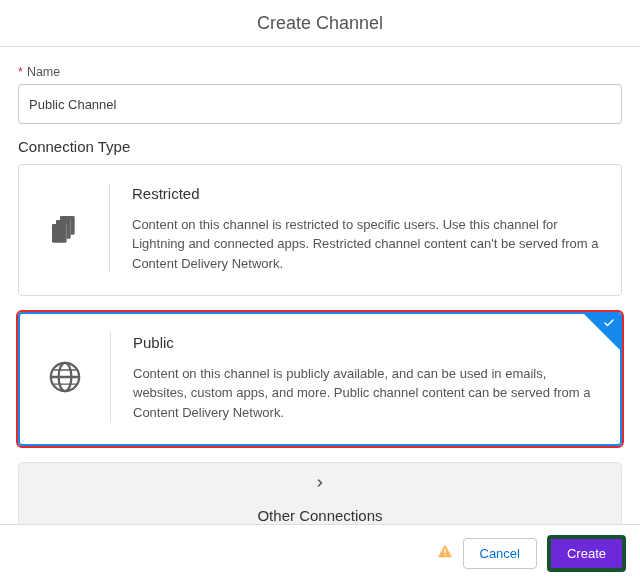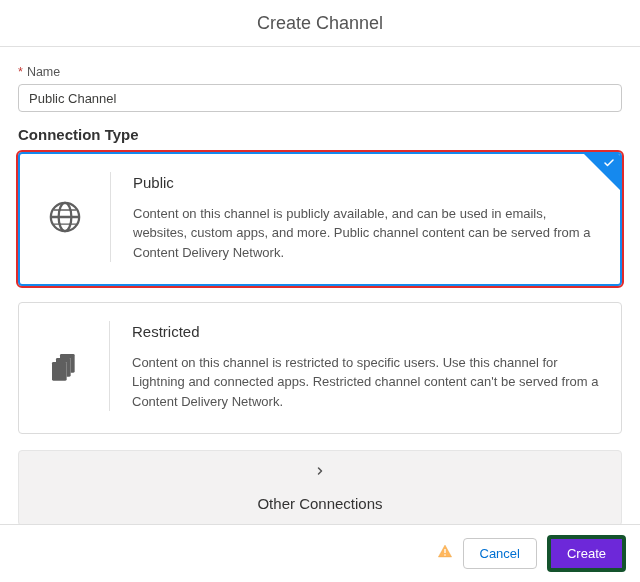--- a/index.html
+++ b/index.html
@@ -12,24 +12,24 @@
   }
   .header {
     text-align:center; padding:10px 0 10px;
     font-size:18px; font-weight:300; color:#555;
   }
   .hr { border-top:1px solid #e0e0e0; margin:0; }
   .content { padding:16px 18px 0 18px; }
   .req-asterisk { color:#c23934; margin-right:4px; }
   .field-label { font-size:12.5px; color:#555; margin-bottom:3px; display:block; }
   .text-input {
-    width:100%; height:28px; border:1px solid #c9c9c9; border-radius:4px;
+    width:100%; height:40px; border:1px solid #c9c9c9; border-radius:4px;
     padding:0 10px; font-size:13px; color:#3e3e3c; background:#fff;
   }
-  .section-label { font-size:15px; font-weight:700; color:#333; margin:12px 0 6px; }
+  .section-label { font-size:15px; font-weight:400; color:#333; margin:12px 0 6px; }
   .card {
     position:relative; background:#fff; border:1px solid #dbdbdb; border-radius:4px;
     padding:18px 22px 22px 22px; display:flex; align-items:flex-start; gap:22px;
     margin-bottom:16px; overflow:hidden;
   }
   .card.selected { border:2px solid #1589ee; outline:2px solid #e12b2b; }
   .icon-slot { width:46px; flex:0 0 46px; display:flex; align-items:center; justify-content:center; align-self:center; }
   .divider { width:1px; background:#e0e0e0; align-self:stretch; }
   .card-body { flex:1; }
   .card-title { font-size:15px; color:#333; margin:0 0 10px 0; font-weight:400; }
@@ -64,56 +64,56 @@
 <div class="content">
 
   <label class="field-label">
     <span class="req-asterisk">*</span><span>Name</span>
   </label>
   <input class="text-input" type="text" value="Public Channel" style="">
 
   <div class="section-label">Connection Type</div>
 
   
+  <div class="card">
+    <div class="icon-slot">
+      <svg width="32" height="32" viewBox="0 0 24 24" fill="#5f5f5f">
+        <rect x="9" y="3" width="11" height="14" rx="1" fill="#5f5f5f"></rect>
+        <rect x="6" y="6" width="11" height="14" rx="1" fill="#fff"></rect>
+        <rect x="6" y="6" width="11" height="14" rx="1" fill="#5f5f5f"></rect>
+        <rect x="3" y="9" width="11" height="14" rx="1" fill="#fff"></rect>
+        <rect x="3" y="9" width="11" height="14" rx="1" fill="#5f5f5f"></rect>
+      </svg>
+    </div>
+    <div class="divider"></div>
+    <div class="card-body">
+      <div class="card-title">Restricted</div>
+      <div class="card-desc">Content on this channel is restricted to specific users. Use this channel for Lightning and connected apps. Restricted channel content can't be served from a Content Delivery Network.</div>
+    </div>
+  </div>
+
+  
   <div class="card selected">
     <div class="corner-check">
       <svg width="12" height="12" viewBox="0 0 24 24" fill="none" stroke="#fff" stroke-width="3" stroke-linecap="round" stroke-linejoin="round">
           <polyline points="20 6 9 17 4 12"></polyline>
         </svg>
     </div>
     <div class="icon-slot">
       <svg width="34" height="34" viewBox="0 0 24 24" fill="none" stroke="#5f5f5f" stroke-width="1.6">
         <circle cx="12" cy="12" r="10"></circle>
         <ellipse cx="12" cy="12" rx="4.5" ry="10"></ellipse>
         <line x1="2" y1="12" x2="22" y2="12"></line>
         <path d="M4 7h16M4 17h16" stroke-width="1"></path>
       </svg>
     </div>
     <div class="divider"></div>
     <div class="card-body">
       <div class="card-title">Public</div>
       <div class="card-desc">Content on this channel is publicly available, and can be used in emails, websites, custom apps, and more. Public channel content can be served from a Content Delivery Network.</div>
-    </div>
-  </div>
-
-  
-  <div class="card">
-    <div class="icon-slot">
-      <svg width="32" height="32" viewBox="0 0 24 24" fill="#5f5f5f">
-        <rect x="9" y="3" width="11" height="14" rx="1" fill="#5f5f5f"></rect>
-        <rect x="6" y="6" width="11" height="14" rx="1" fill="#fff"></rect>
-        <rect x="6" y="6" width="11" height="14" rx="1" fill="#5f5f5f"></rect>
-        <rect x="3" y="9" width="11" height="14" rx="1" fill="#fff"></rect>
-        <rect x="3" y="9" width="11" height="14" rx="1" fill="#5f5f5f"></rect>
-      </svg>
-    </div>
-    <div class="divider"></div>
-    <div class="card-body">
-      <div class="card-title">Restricted</div>
-      <div class="card-desc">Content on this channel is restricted to specific users. Use this channel for Lightning and connected apps. Restricted channel content can't be served from a Content Delivery Network.</div>
     </div>
   </div>
 
   <div class="other-row">
     <span>
       <svg width="12" height="12" viewBox="0 0 24 24" fill="none" stroke="#555" stroke-width="3" stroke-linecap="round" stroke-linejoin="round">
           <polyline points="9 18 15 12 9 6"></polyline>
         </svg>
     </span>
     <span>Other Connections</span>

